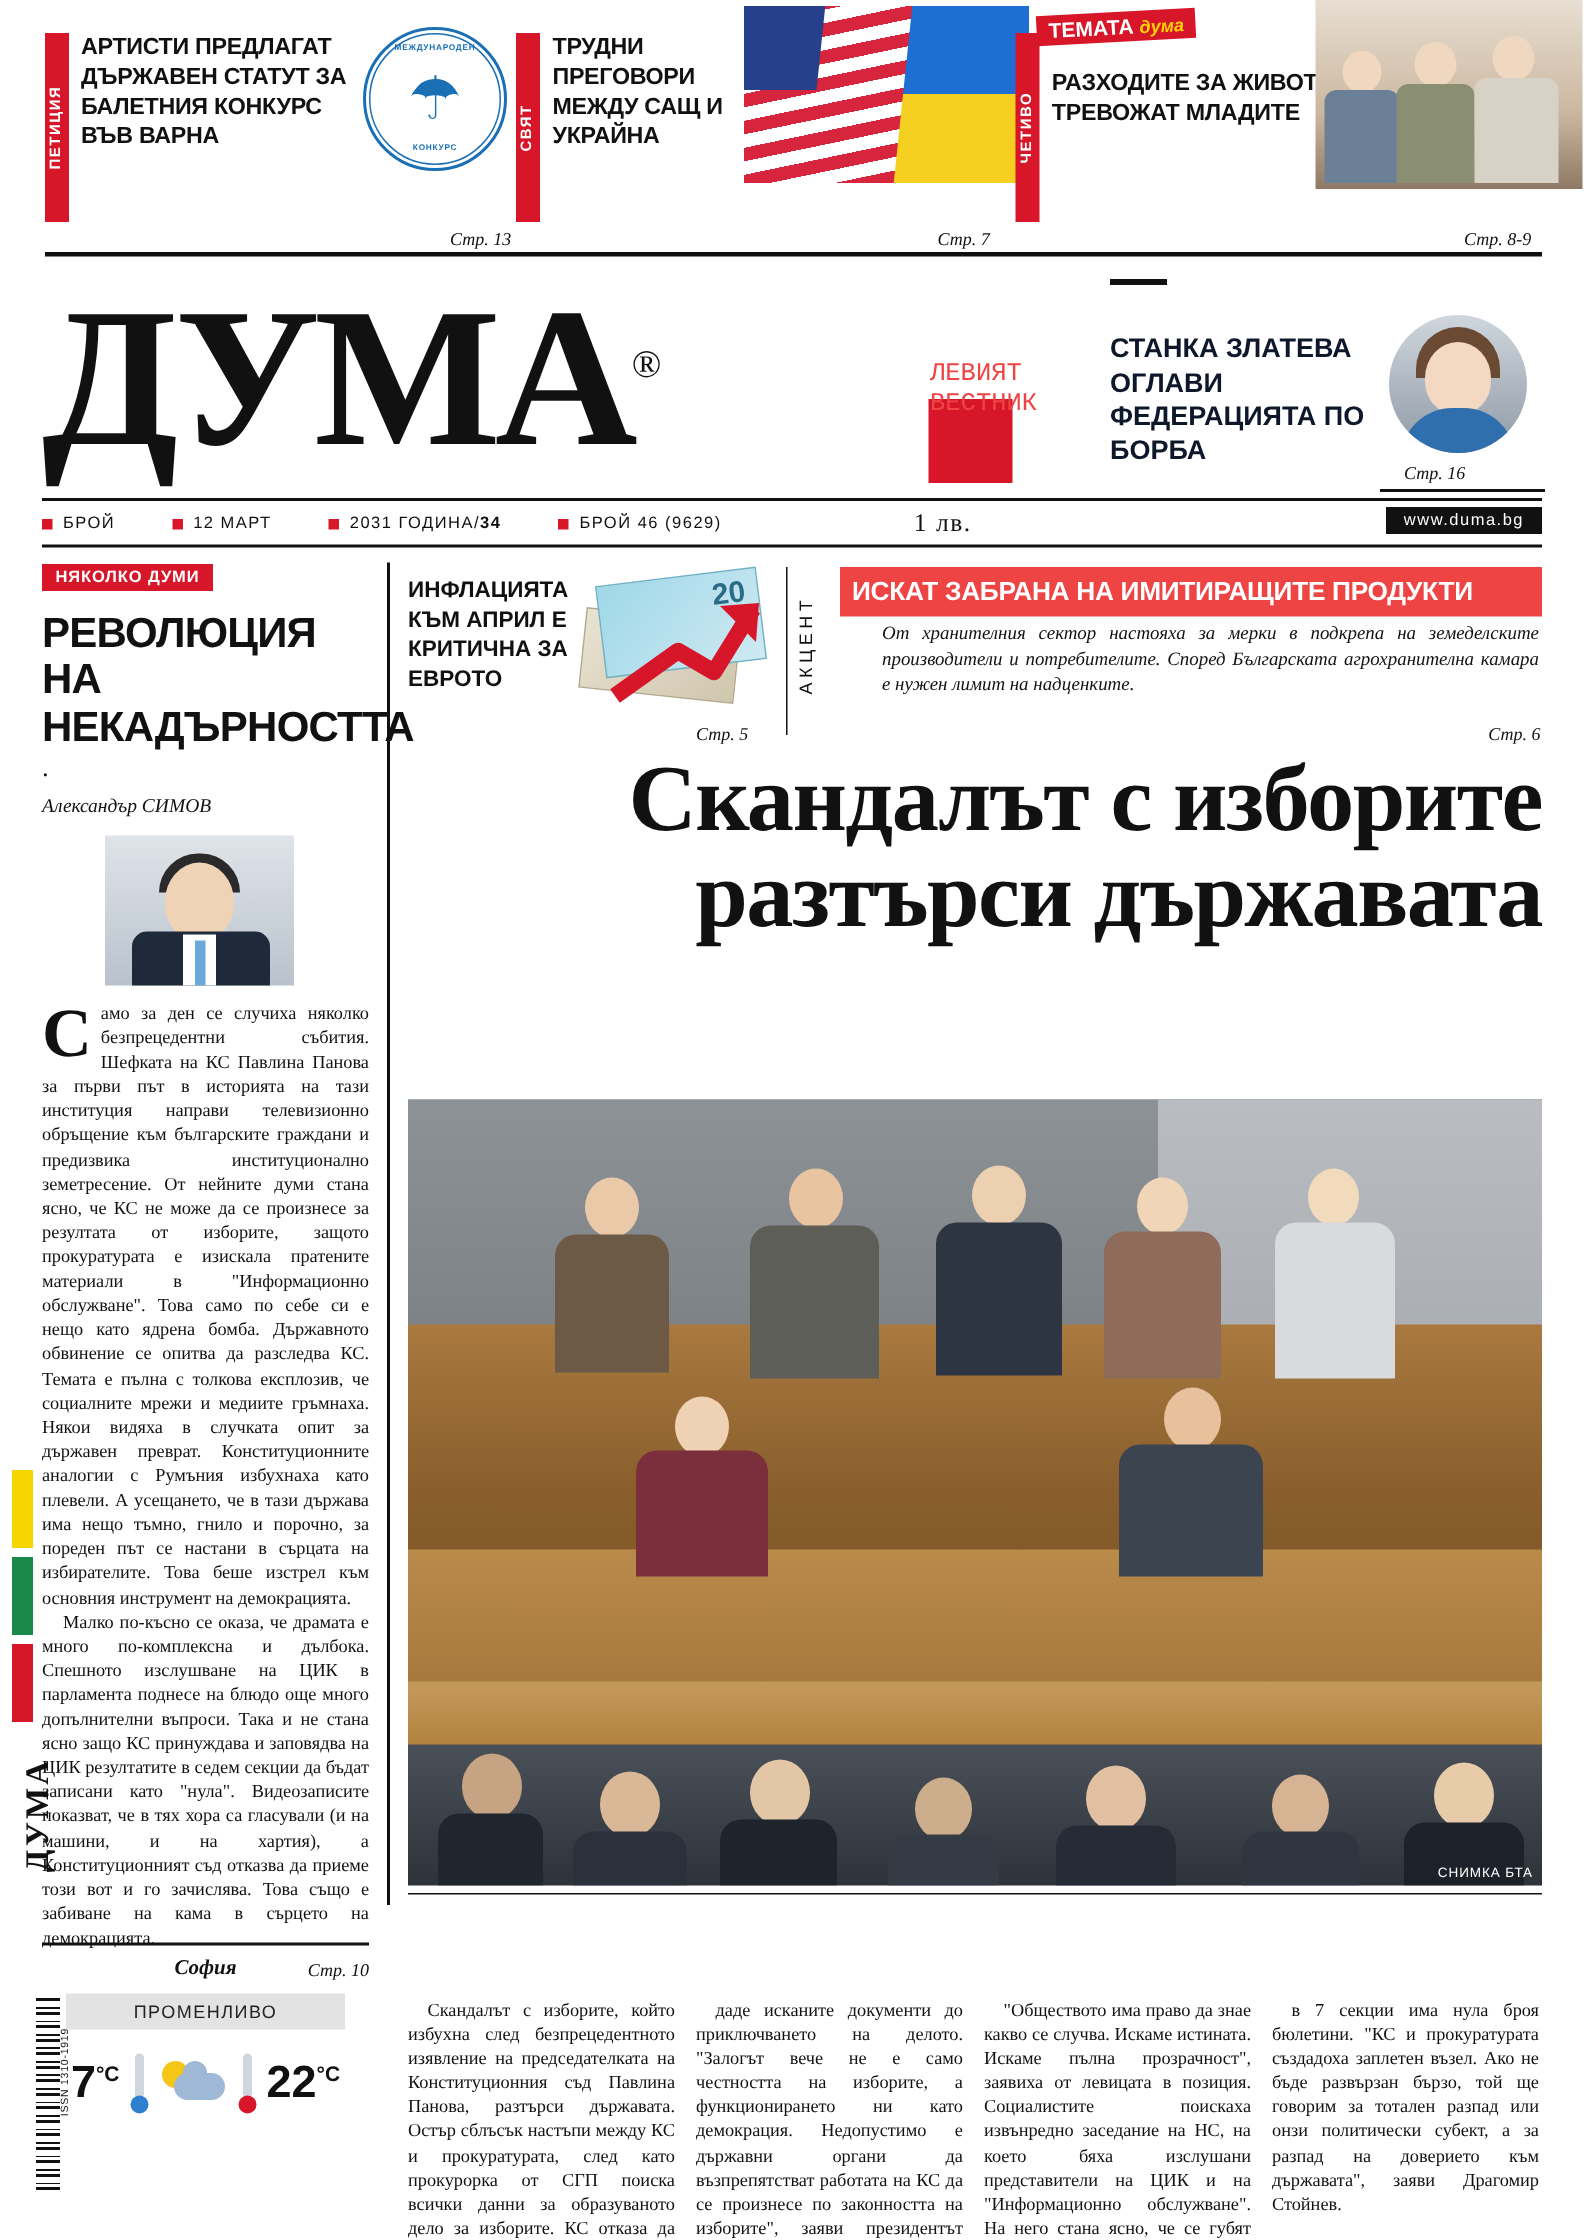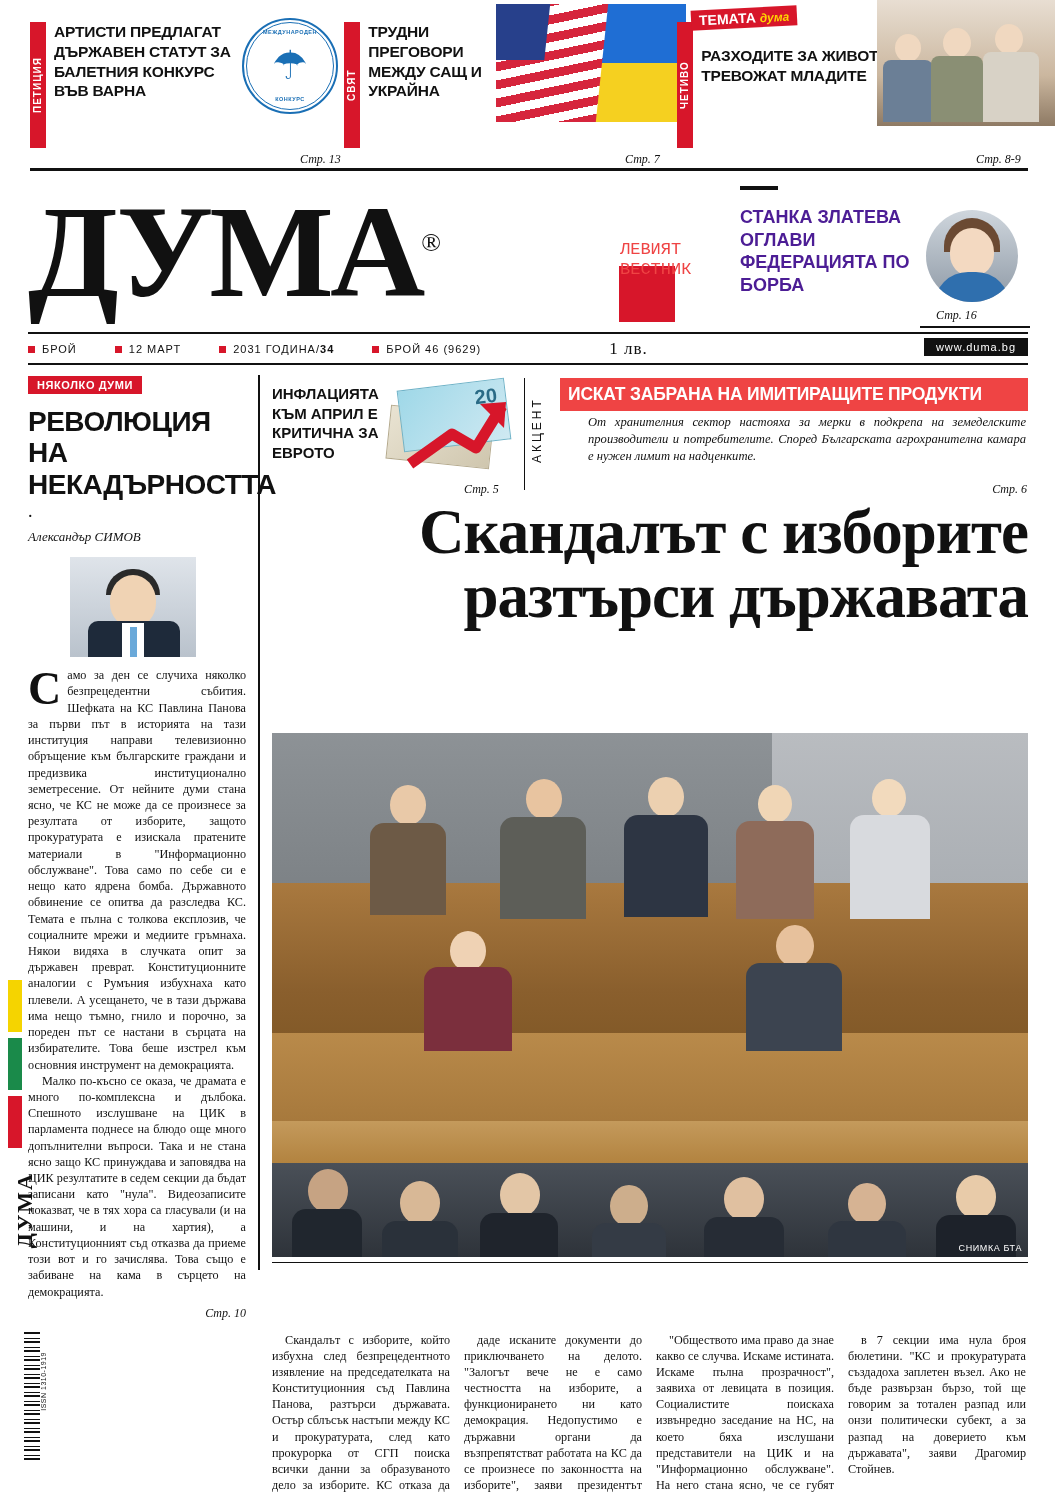--- a/index.html
+++ b/index.html
@@ -107,23 +107,23 @@
   .logo-sq { position:absolute; left:619px; top:94px; width:56px; height:56px; background:#d7162a; }
   .leviyat {
     position:absolute; left:620px; top:20px; width:120px;
     font-family:Liberation Mono, monospace; font-size:17px; line-height:1.2; color:#ef4444;margin-top:48px;
   }
   .dash { position:absolute; left:740px; top:14px; width:38px; height:4px; background:#111; }
   .mh-right {
     position:absolute; left:740px; top:32px; width:300px; height:110px;
   }
   .mh-right .txt {
-    position:absolute; left:0; top:2px; width:180px;
+    position:absolute; left:0; top:17px; width:180px;
     font-family:"Liberation Sans", sans-serif; font-weight:bold; font-size:18px;
-    line-height:1.25; color:#4c1d95;
+    line-height:1.25; color:#0f172a;
   }
   .mh-right .avatar {
     position:absolute; left:186px; top:6px; width:92px;height:92px;border-radius:50%;
     background:linear-gradient(180deg,#cfd6dd,#8f9aa6); overflow:hidden;
   }
   .mh-right .avatar .face { position:absolute; left:24px; top:18px; width:44px;height:48px;border-radius:50% 50% 45% 45%; background:#f3d9c1; }
   .mh-right .avatar .hair { position:absolute; left:18px; top:8px; width:56px;height:34px;border-radius:28px 28px 0 0; background:#6b4a33; }
   .mh-right .avatar .shoulders { position:absolute; left:8px; top:62px; width:76px;height:34px;border-radius:38px 38px 0 0; background:#2f6fae; }
   .mh-right .str { position:absolute; left:196px; top:104px; font-style:italic; font-size:12px; }
   .mh-right .underline { position:absolute; left:180px; top:122px; width:110px; height:2px; background:#111; }
@@ -413,20 +413,40 @@
         <div class="shirt"></div>
         <div class="tie"></div>
     </div>
     <div class="ed-body">
       <p class="first"><span class="dropcap">С</span><span>амо за ден се случиха няколко безпрецедентни събития. Шефката на КС Павлина Панова за първи път в историята на тази институция направи телевизионно обръщение към българските граждани и предизвика институционално земетресение. От нейните думи стана ясно, че КС не може да се произнесе за резултата от изборите, защото прокуратурата е изискала пратените материали в "Информационно обслужване". Това само по себе си е нещо като ядрена бомба. Държавното обвинение се опитва да разследва КС. Темата е пълна с толкова експлозив, че социалните мрежи и медиите гръмнаха. Някои видяха в случката опит за държавен преврат. Конституционните аналогии с Румъния избухнаха като плевели. А усещането, че в тази държава има нещо тъмно, гнило и порочно, за пореден път се настани в сърцата на избирателите. Това беше изстрел към основния инструмент на демокрацията.</span></p>
       <p>Малко по-късно се оказа, че драмата е много по-комплексна и дълбока. Спешното изслушване на ЦИК в парламента поднесе на блюдо още много допълнителни въпроси. Така и не стана ясно защо КС принуждава и заповядва на ЦИК резултатите в седем секции да бъдат записани като "нула". Видеозаписите показват, че в тях хора са гласували (и на машини, и на хартия), а Конституционният съд отказва да приеме този вот и го зачислява. Това също е забиване на кама в сърцето на демокрацията.</p>
     </div>
     <div class="ed-str">Стр. 10</div>
   </div>
 
+  <div class="weather">
+    <div class="city">София</div>
+    <div class="cond">ПРОМЕНЛИВО</div>
+    <div class="row">
+      <div class="temp"><span>7</span><sup>°C</sup></div>
+      <div class="thermo">
+          <div class="tube"></div>
+          <div class="bulb" style="background:#2f7fd0"></div>
+        </div>
+      <div class="sunicon">
+          <div class="sun"></div>
+          <div class="cloud"></div>
+        </div>
+      <div class="thermo">
+          <div class="tube"></div>
+          <div class="bulb" style="background:#d7162a"></div>
+        </div>
+      <div class="temp"><span>22</span><sup>°C</sup></div>
+    </div>
+  </div>
 
   <div class="barcode"></div>
   <div class="barcode-txt">ISSN 1310-1919</div>
   <div class="side-duma">ДУМА</div>
   <div class="side-marks">
     <div style="background:#f5d400"></div>
     <div style="background:#1a8a4a"></div>
     <div style="background:#d7162a"></div>
   </div>
 

